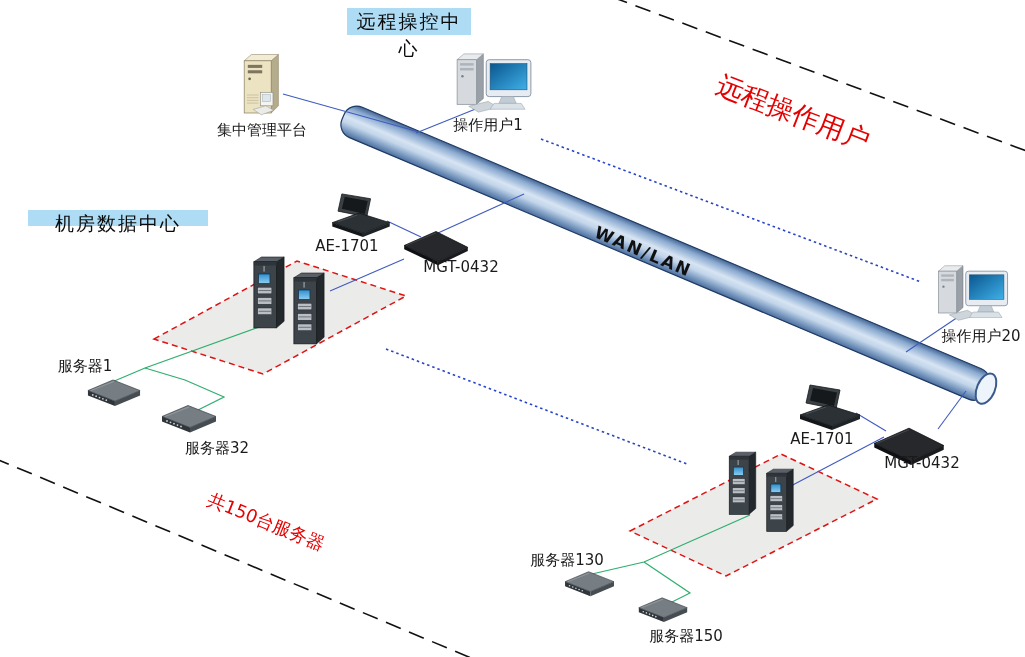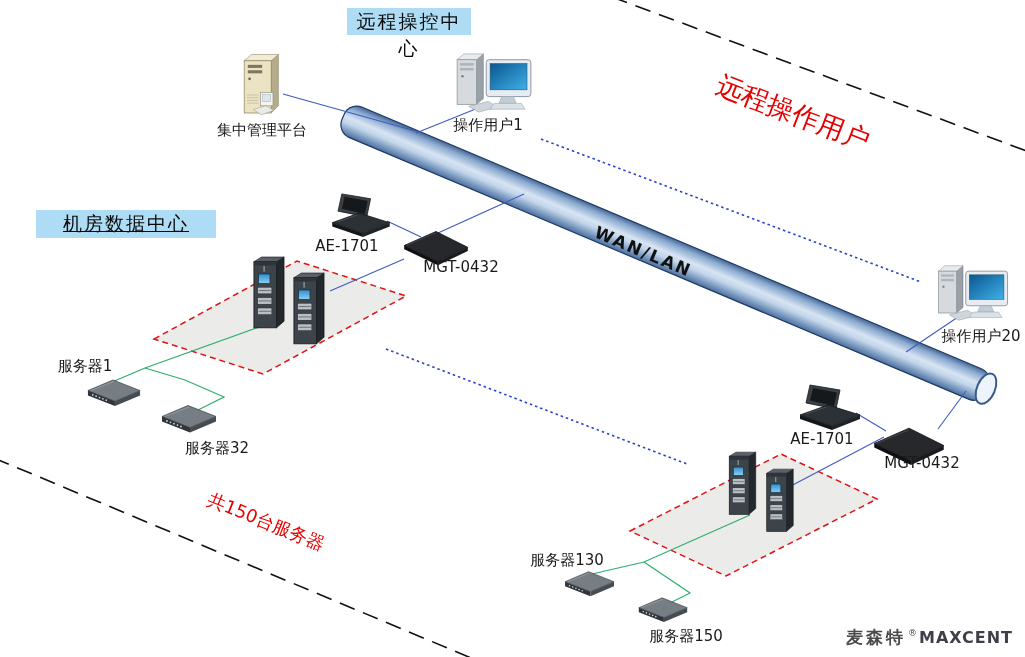--- a/index.html
+++ b/index.html
@@ -2,21 +2,21 @@
 <html><head>
 <meta charset="utf-8">
 <style>
   html,body{margin:0;padding:0;background:#ffffff;}
   .stage{position:relative;width:1025px;height:657px;background:#ffffff;overflow:hidden;
          font-family:"DejaVu Sans","Liberation Sans",sans-serif;}
   .stage svg{position:absolute;left:0;top:0;}
   .hl-title{position:absolute;background:#aedcf5;color:#0a0a0a;text-align:center;
             font-size:19px;line-height:27px;letter-spacing:2px;font-weight:500;}
   .hl-title.t1{left:347px;top:8px;width:124px;height:27px;}
-  .hl-title.t2{left:36px;top:210px;width:180px;height:28px;text-decoration:underline;}
+  .hl-title.t2{left:28px;top:210px;width:180px;height:16px;}
   .logo{position:absolute;right:12px;bottom:8px;display:flex;align-items:baseline;gap:2px;}
   .logo .cn{font-size:17px;color:#4a4a4a;letter-spacing:3px;font-weight:600;}
   .logo .reg{font-size:9px;color:#4a4a4a;vertical-align:super;position:relative;top:-7px;}
   .logo .en{font-size:16px;font-weight:800;color:#3f3f49;letter-spacing:1px;}
   text{font-family:"DejaVu Sans","Liberation Sans",sans-serif;fill:#1a1a1a;}
   .node-label{font-size:15px;}
   .pipe-label{font-size:17px;font-weight:bold;letter-spacing:2px;fill:#101010;}
   .region-red{fill:#e60000;}
 </style>
 </head>
@@ -191,19 +191,14 @@
     <text class="node-label" x="922" y="468" text-anchor="middle">MGT-0432</text>
     <text class="node-label" x="85" y="371" text-anchor="middle">服务器1</text>
     <text class="node-label" x="217" y="453" text-anchor="middle">服务器32</text>
     <text class="node-label" x="567" y="565" text-anchor="middle">服务器130</text>
     <text class="node-label" x="686" y="641" text-anchor="middle">服务器150</text>
   </svg>
 
   <div class="hl-title t1">远程操控中心</div>
   <div class="hl-title t2">机房数据中心</div>
 
-  <div class="logo">
-    <span class="cn">麦森特</span>
-      <span class="reg">®</span>
-      <span class="en">MAXCENT</span>
-  </div>
 
 </div>
 
 </body></html>

